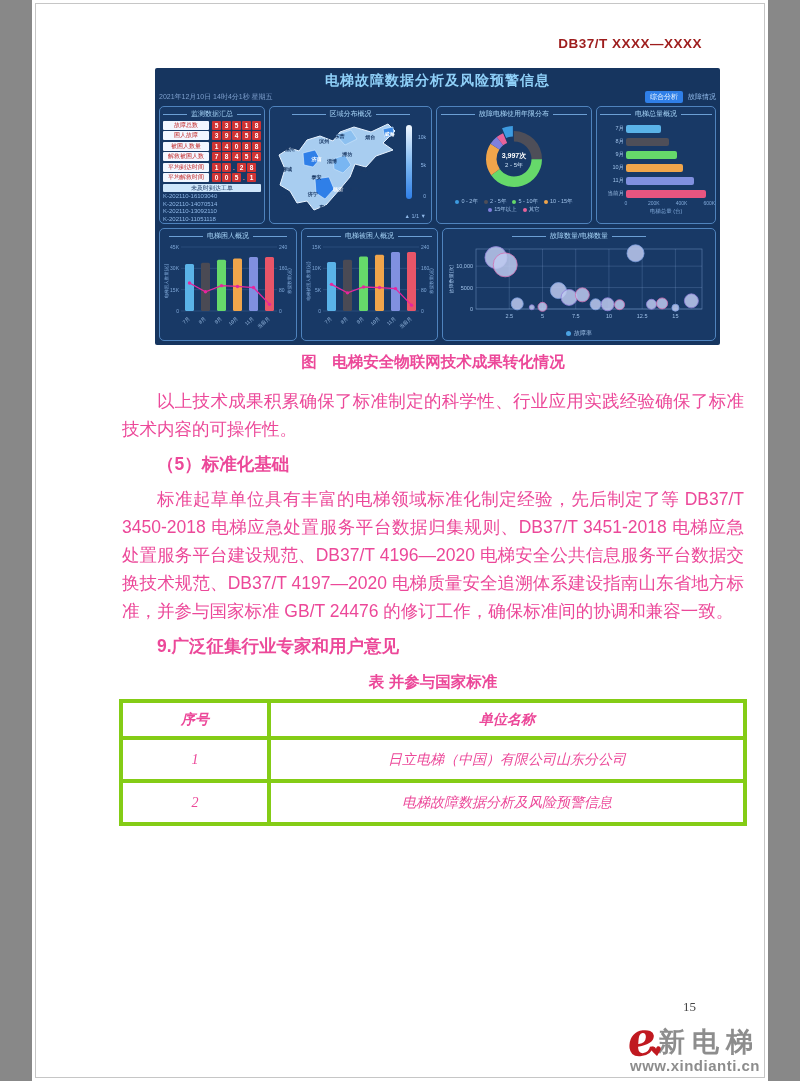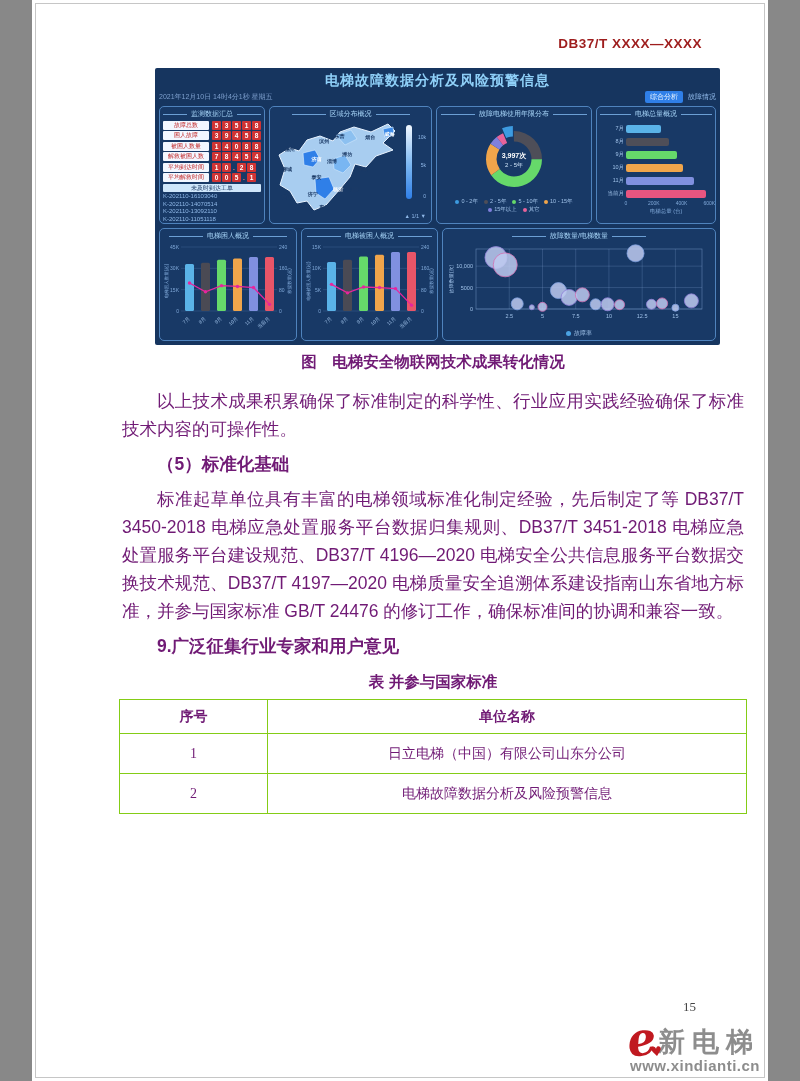--- a/index.html
+++ b/index.html
@@ -68,27 +68,27 @@
   .hb-axis{position:relative;height:8px;margin-left:26px;}
   .hb-axis span{position:absolute;font-size:5px;color:#7fa8d8;transform:translateX(-50%);}
   .hb-xlabel{text-align:center;font-size:5.5px;color:#7fa8d8;margin-left:20px;}
 
   
   .chart-svg{display:block;}
   .sc-legend{display:flex;justify-content:center;align-items:center;gap:3px;font-size:6px;color:#9fc1e8;}
   .sc-dot{width:5px;height:5px;border-radius:50%;background:#4ba3e3;}
 
   
-  .textcol{position:absolute;left:90px;top:352px;width:622px;color:#701a75;}
+  .textcol{position:absolute;left:90px;top:352px;width:622px;color:#ec4899;}
   .fig-caption{text-align:center;font-size:15.5px;font-weight:700;margin:0 0 14px 0;}
   .para{font-size:17.5px;line-height:28px;text-align:justify;text-indent:2em;margin:0;}
   .h-bold{font-size:17.5px;font-weight:700;margin:7px 0 7px 0;text-indent:2em;line-height:28px;}
   .tbl-title{text-align:center;font-size:15.5px;font-weight:700;margin:12px 0 6px 0;}
   table.consult{border-collapse:collapse;width:628px;margin-left:-3px;table-layout:fixed;}
-  table.consult th,table.consult td{border:1px solid #84cc16;text-align:center;font-weight:400;}
+  table.consult th,table.consult td{border:4px solid #84cc16;text-align:center;font-weight:400;font-style:italic;}
   table.consult th{font-weight:700;font-size:14px;height:31px;}
   table.consult td{font-size:14px;height:37px;font-family:"Liberation Serif","DejaVu Serif",serif;}
   col.c1{width:148px;}
 
   
   .page-num{position:absolute;right:72px;top:999px;font-family:"Liberation Serif","DejaVu Serif",serif;
             font-size:13px;color:#444;}
   .footer-logo{position:absolute;right:8px;bottom:8px;text-align:right;line-height:1;}
   .logo-row{display:flex;align-items:flex-end;justify-content:flex-end;gap:2px;}
   .logo-mark{position:relative;font-family:"DejaVu Serif","Liberation Serif",serif;font-style:italic;

